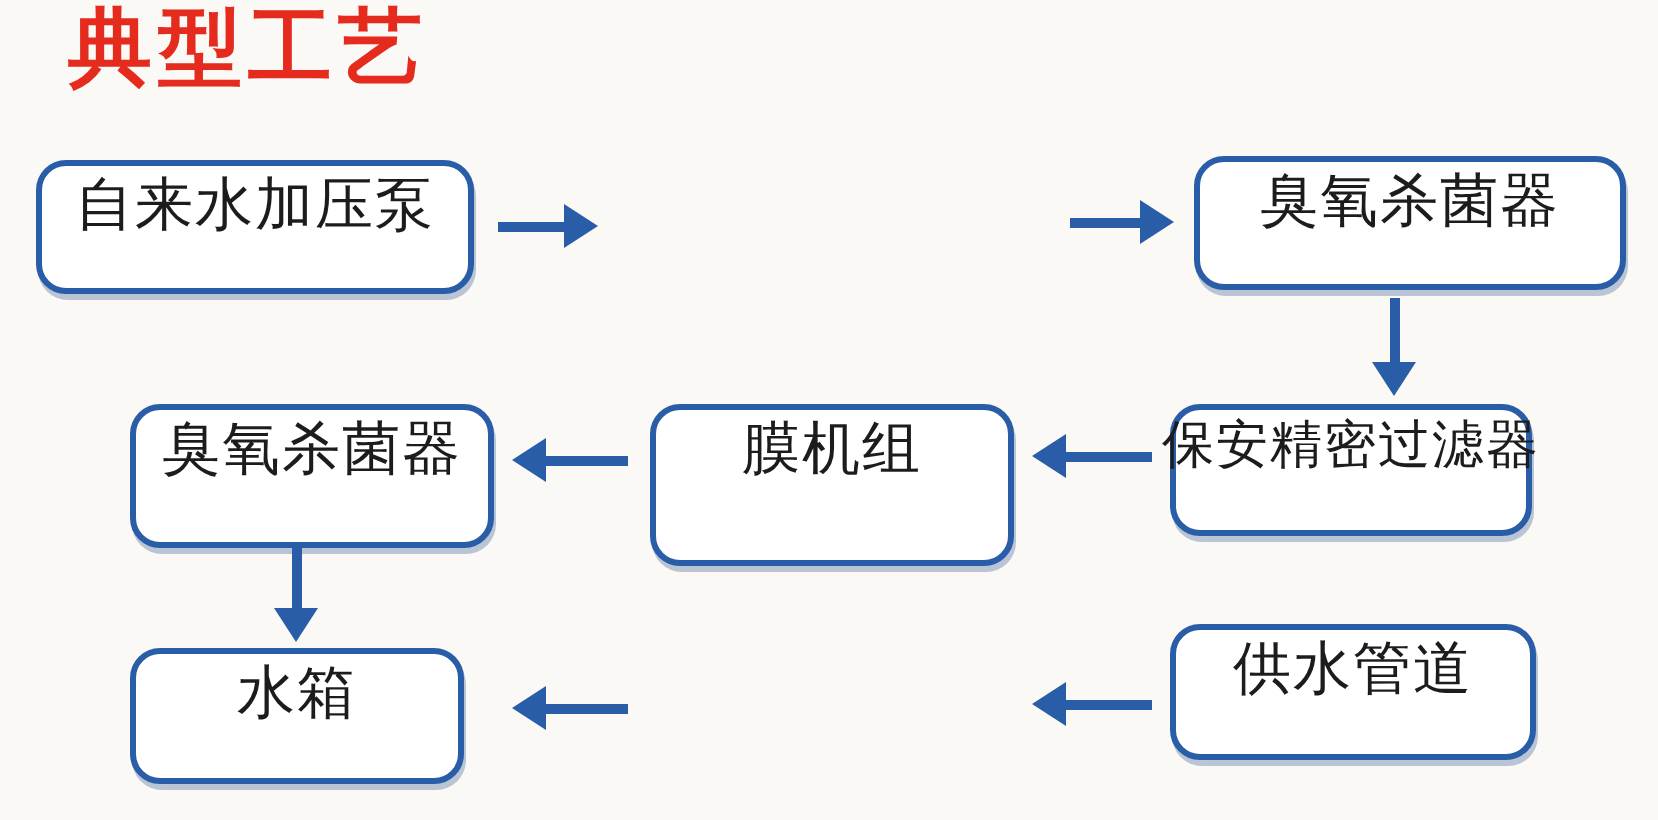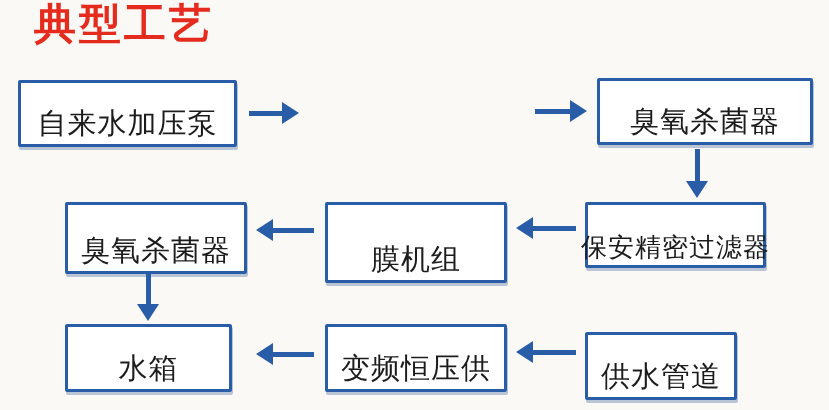--- a/index.html
+++ b/index.html
@@ -27,25 +27,25 @@
     top:-4px;
     margin:0;
     font-size:42px;
     font-weight:900;
     letter-spacing:3px;
     color:var(--title-red);
   }
   .node{
     position:absolute;
     display:flex;
-    align-items:flex-end;
+    align-items:flex-start;
     justify-content:center;
     background:var(--box-bg);
     border:3px solid var(--accent-blue);
-    border-radius:2px;
+    border-radius:15px;
     box-shadow:1px 3px 0 rgba(34,77,140,0.30);
     box-sizing:border-box;
   }
   .node span{
     font-size:29px;
     color:var(--text);
     white-space:nowrap;
     letter-spacing:1px;
   }
   
@@ -128,24 +128,21 @@
     <i class="head"></i>
   </div>
 
   <div class="node" style="left:65px;top:324px;width:167px;height:68px">
     <span>水箱</span>
   </div>
   <div class="arrow h left" style="left:256px;top:343px;width:58px">
     <i class="shaft"></i>
     <i class="head"></i>
   </div>
-  <div class="node" style="left:325px;top:324px;width:182px;height:68px">
-    <span>变频恒压供</span>
-  </div>
   <div class="arrow h left" style="left:516px;top:341px;width:60px">
     <i class="shaft"></i>
     <i class="head"></i>
   </div>
-  <div class="node" style="left:585px;top:332px;width:152px;height:68px">
+  <div class="node" style="left:585px;top:312px;width:183px;height:68px">
     <span>供水管道</span>
   </div>
 
 </div>
 
 </body></html>

